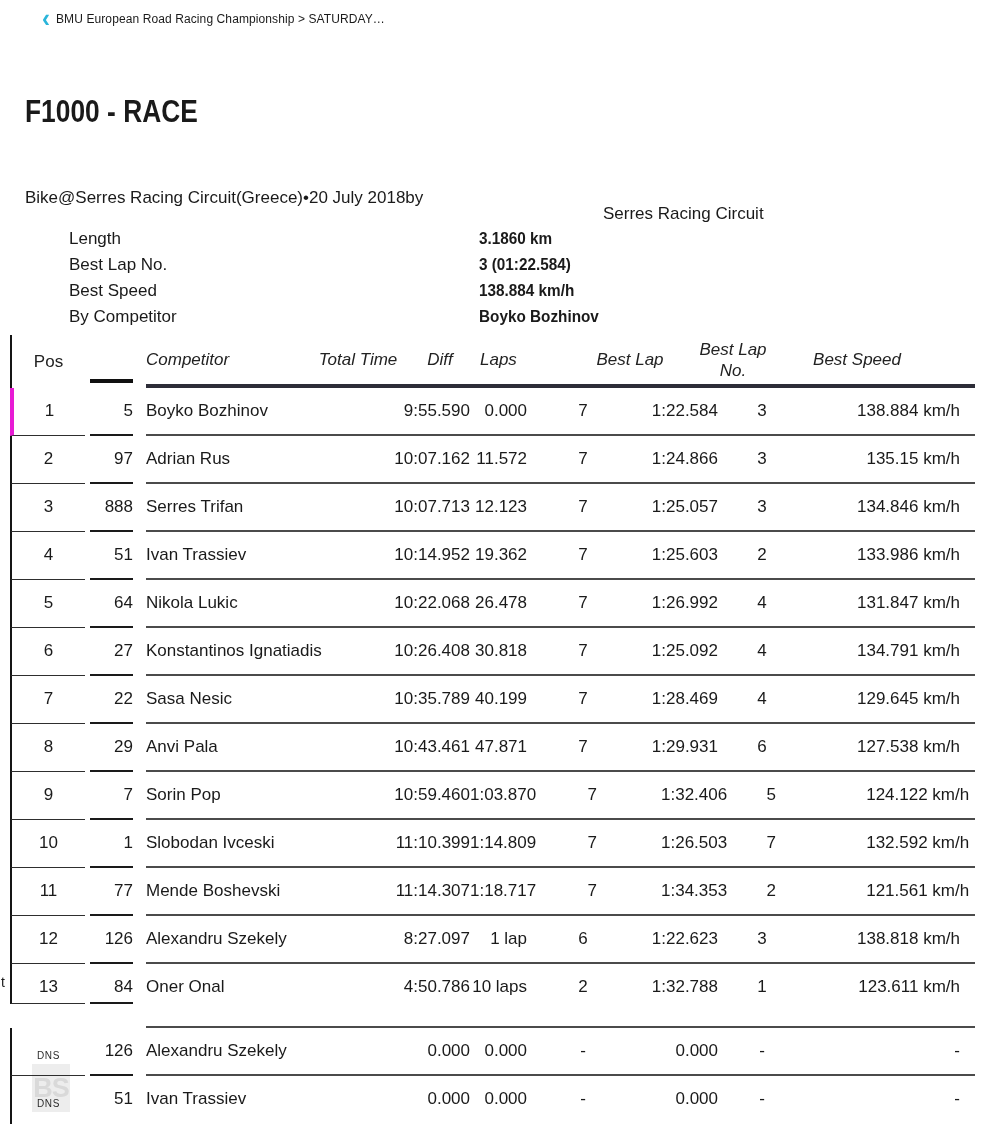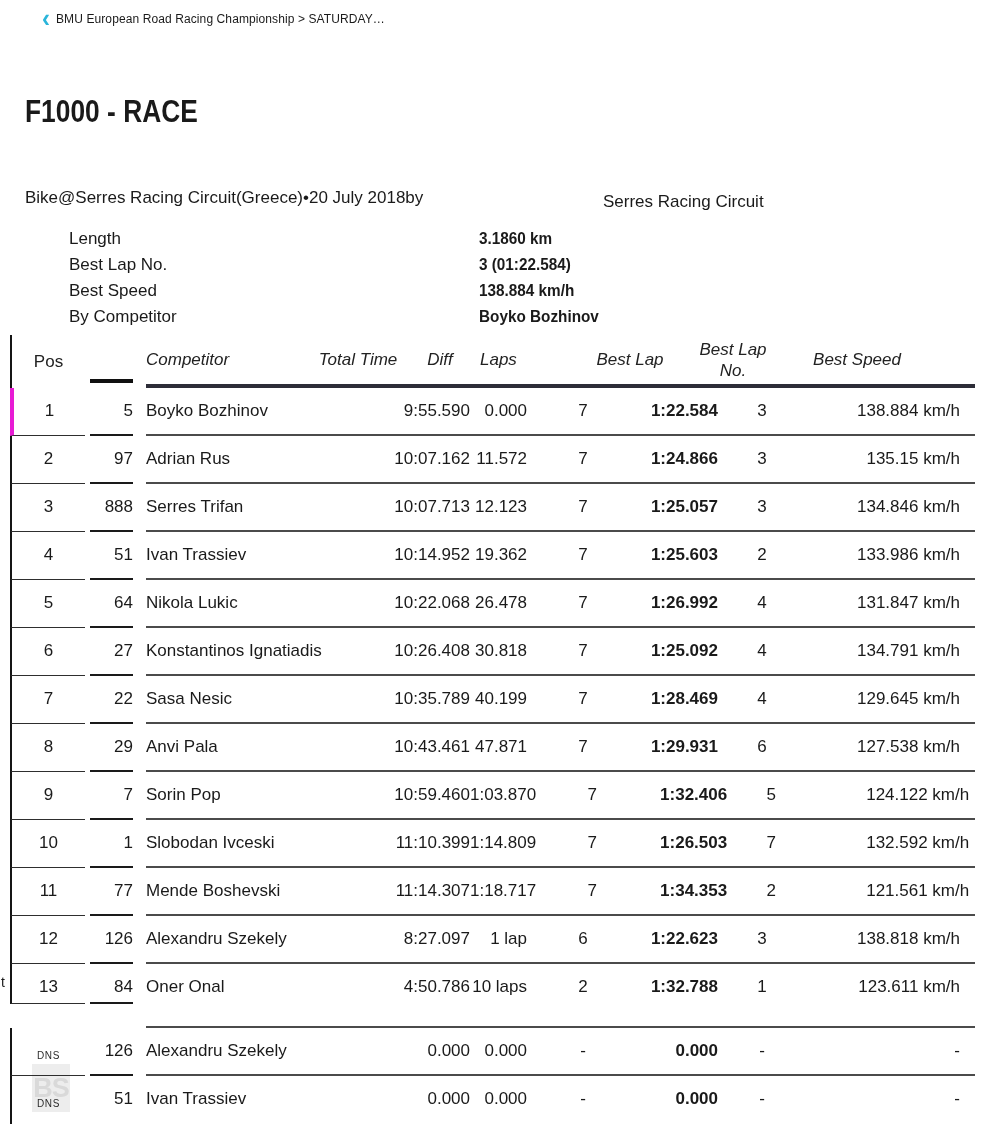--- a/index.html
+++ b/index.html
@@ -13,21 +13,21 @@
   .breadcrumb { position:absolute; top:5px; left:42px; height:28px; display:flex; align-items:center; }
   .back-chevron { font-size:24px; font-weight:bold; line-height:22px; margin-right:6px; transform:scaleY(1.05); cursor:pointer; }
   .crumb-text { font-size:12px; letter-spacing:0.1px; }
   
   .page-title { position:absolute; top:94px; left:25px; font-size:31px; font-weight:bold;
     transform:scaleX(.85); transform-origin:left center; letter-spacing:0; white-space:nowrap; }
   
   .event-info { position:absolute; top:188px; left:25px; width:950px; }
   .info-line1 { position:relative; height:24px; }
   .info-line1 .left { position:absolute; left:0; top:0; }
-  .info-line1 .right { position:absolute; left:578px; top:4px; }
+  .info-line1 .right { position:absolute; left:578px; top:16px; }
   .info-fields { margin-top:14px;margin-left:44px; }
   .info-row { display:flex; height:26px; line-height:26px; }
   .info-label { width:410px; }
   .info-value { font-weight:bold; display:inline-block; transform:scaleX(.9); transform-origin:left center; white-space:nowrap; }
   
   .rtable { position:absolute; top:335px; left:0; width:1000px; }
   .thead { display:flex; margin-left:10px; height:53px; box-sizing:border-box; color:#222; }
   .h-pos { width:75px; box-sizing:border-box; border-left:2px solid #151515; display:flex; align-items:center; justify-content:center; }
   .h-num { width:43px; margin-left:5px; border-bottom:4px solid #101010; margin-bottom:5px; }
   .h-main { margin-left:13px; width:829px; box-sizing:border-box; border-bottom:4px solid #2d2d38; display:flex; align-items:center;font-style:italic; }
@@ -43,21 +43,21 @@
   .seg-pos { width:75px; box-sizing:border-box; border-left:2px solid #151515; border-bottom:1px solid #2e2e2e;
     text-align:center; padding-top:12px; line-height:22px; }
   .seg-num { width:43px; margin-left:5px; box-sizing:border-box; border-bottom:2px solid #1a1a1a;
     text-align:right; padding-top:12px; line-height:22px; }
   .seg-main { margin-left:13px; width:829px; box-sizing:border-box; border-bottom:2px solid #4b4b4b;
     display:flex; align-items:flex-start; padding-top:12px; line-height:22px; overflow:visible; }
   .c-name { width:178px; flex:0 0 178px; white-space:nowrap; }
   .c-total { width:146px; flex:0 0 146px; text-align:right; white-space:nowrap; }
   .c-diff { min-width:57px; flex:0 0 auto; text-align:right; }
   .c-laps { width:112px; flex:0 0 112px; text-align:center; white-space:nowrap; }
-  .c-blap { width:79px; flex:0 0 79px; text-align:right; white-space:nowrap;font-weight:bold; }
+  .c-blap { width:79px; flex:0 0 79px; text-align:right; white-space:nowrap; }
   .c-blapno { width:88px; flex:0 0 88px; text-align:center; white-space:nowrap; }
   .c-bspeed { width:169px; flex:0 0 169px; text-align:right; padding-right:15px; box-sizing:border-box; white-space:nowrap; }
   
   .row--highlight .seg-pos { border-left:4px solid #e71bd4; }
   .row--wrap { min-height:64px; }
   .row--wrap .seg-pos, .row--wrap .seg-num { align-self:flex-start; height:40px; }
   .row--wrap .c-diff { width:57px; flex:0 0 57px; white-space:normal; }
   .row--dns .seg-pos { font-size:10px; letter-spacing:.6px; color:#2b2b2b; padding-top:17px; }
   .row--last .seg-pos { border-bottom:none; }
   .row--last .seg-num { border-bottom:none; }

